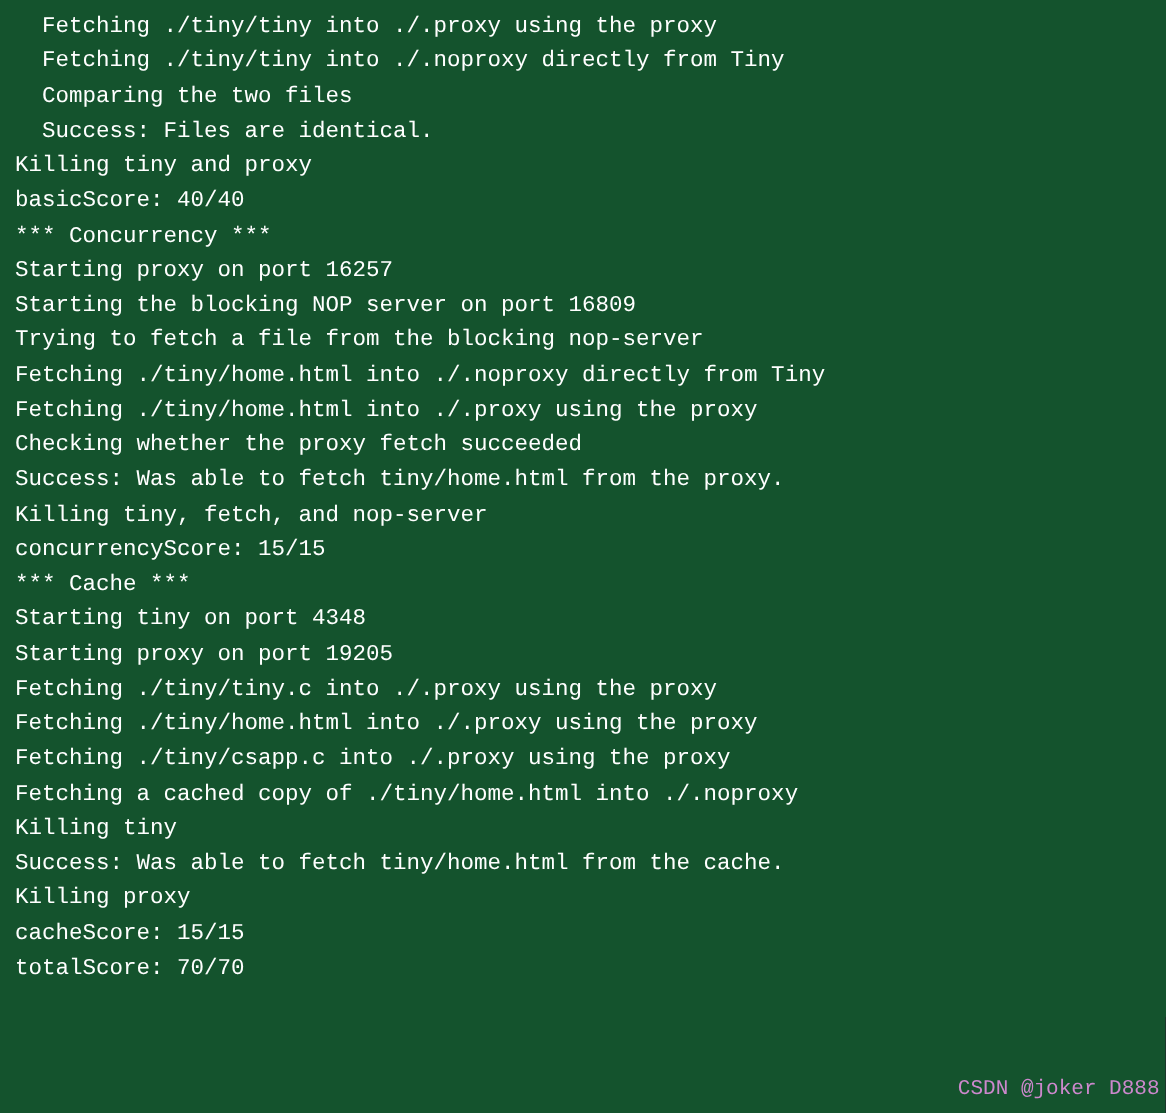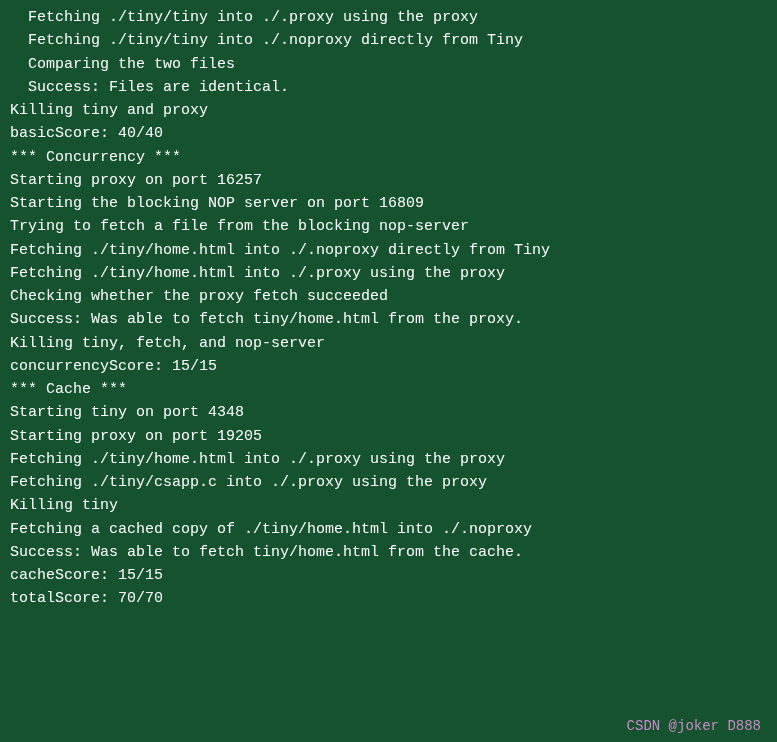--- a/index.html
+++ b/index.html
@@ -23,21 +23,21 @@
       padding: 6px 10px 6px 10px;
       position: relative;
     }
     .line {
       line-height: 1.55;
       white-space: pre;
     }
     .watermark {
       position: absolute;
       bottom: 8px;
-      right: 16px;
+      right: 4px;
       color: #cc88cc;
       font-size: 14px;
       font-family: 'Courier New', Courier, monospace;
     }
   </style>
 </head>
 <body>
 
 <div class="terminal">
   <div id="lines-container">
@@ -55,23 +55,25 @@
       <div class="line">Fetching ./tiny/home.html into ./.noproxy directly from Tiny</div>
       <div class="line">Fetching ./tiny/home.html into ./.proxy using the proxy</div>
       <div class="line">Checking whether the proxy fetch succeeded</div>
       <div class="line">Success: Was able to fetch tiny/home.html from the proxy.</div>
       <div class="line">Killing tiny, fetch, and nop-server</div>
       <div class="line">concurrencyScore: 15/15</div>
       <div class="line"></div>
       <div class="line">*** Cache ***</div>
       <div class="line">Starting tiny on port 4348</div>
       <div class="line">Starting proxy on port 19205</div>
+      <div class="line">Fetching ./tiny/tiny.c into ./.proxy using the proxy</div>
       <div class="line">Fetching ./tiny/home.html into ./.proxy using the proxy</div>
       <div class="line">Fetching ./tiny/csapp.c into ./.proxy using the proxy</div>
+      <div class="line">Fetching a cached copy of ./tiny/home.html into ./.noproxy</div>
       <div class="line">Killing tiny</div>
-      <div class="line">Fetching a cached copy of ./tiny/home.html into ./.noproxy</div>
       <div class="line">Success: Was able to fetch tiny/home.html from the cache.</div>
+      <div class="line">Killing proxy</div>
       <div class="line">cacheScore: 15/15</div>
       <div class="line"></div>
       <div class="line">totalScore: 70/70</div>
     </div>
   <div class="watermark">CSDN @joker D888</div>
 </div>
 
 </body></html>

